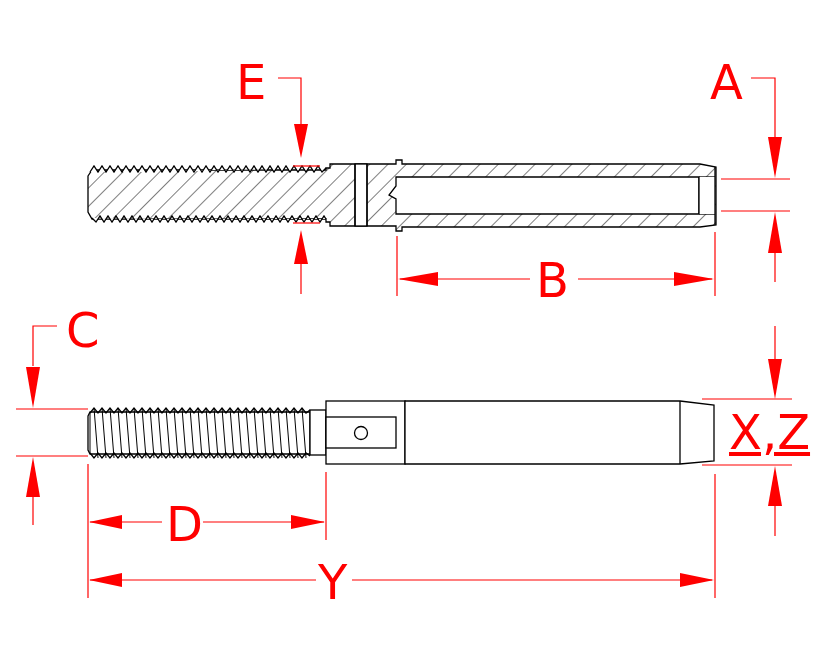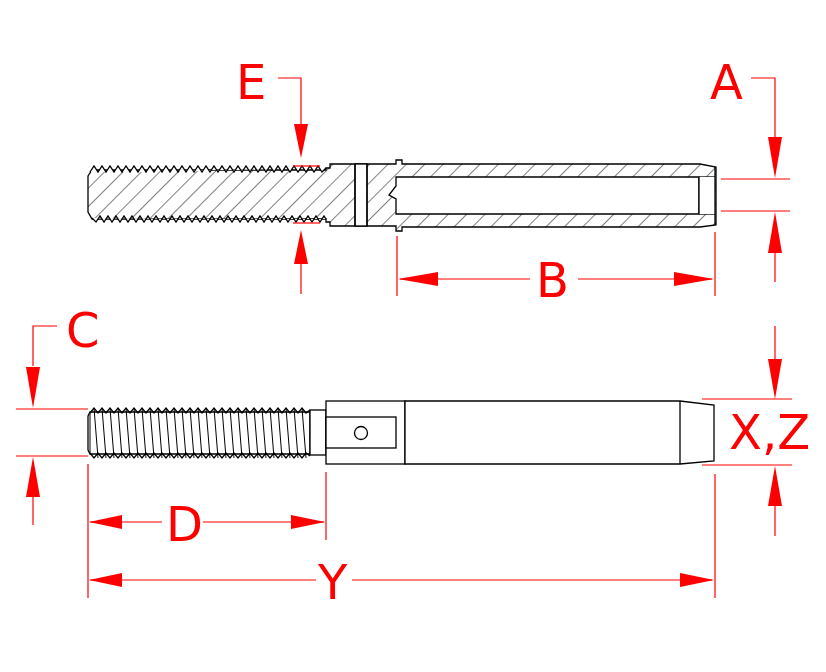--- a/index.html
+++ b/index.html
@@ -151,15 +151,15 @@
     <line x1="352" y1="580" x2="712" y2="580"></line>
     <polygon points="89,580 122,573 122,587" stroke="none"></polygon>
     <polygon points="714,580 680,573 680,587" stroke="none"></polygon>
   </g>
 </svg>
 
 <div class="lbl" style="left:236px; top:58px;">E</div>
 <div class="lbl" style="left:710px; top:58px;">A</div>
 <div class="lbl" style="left:536px; top:256px;">B</div>
 <div class="lbl" style="left:66px; top:306px;">C</div>
-<div class="lbl" style="left:729px; top:408px;">X,Z</div>
+<div class="lbl" style="left:729px; top:408px;text-decoration:underline;">X,Z</div>
 <div class="lbl" style="left:166px; top:500px;">D</div>
 <div class="lbl" style="left:318px; top:558px;">Y</div>
 
 </body></html>

